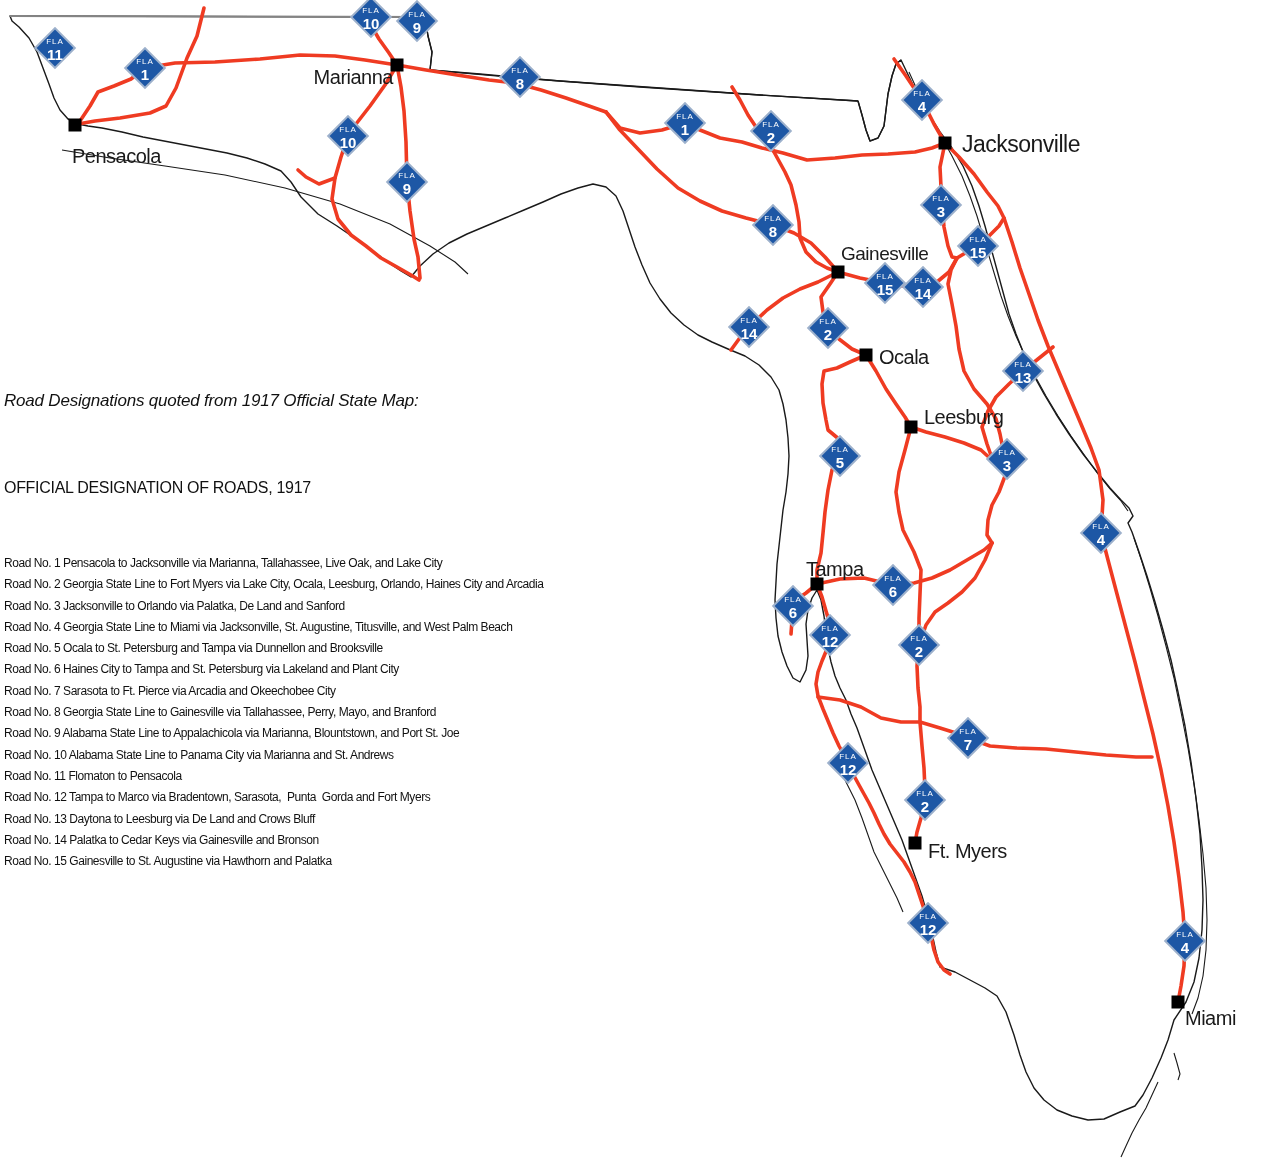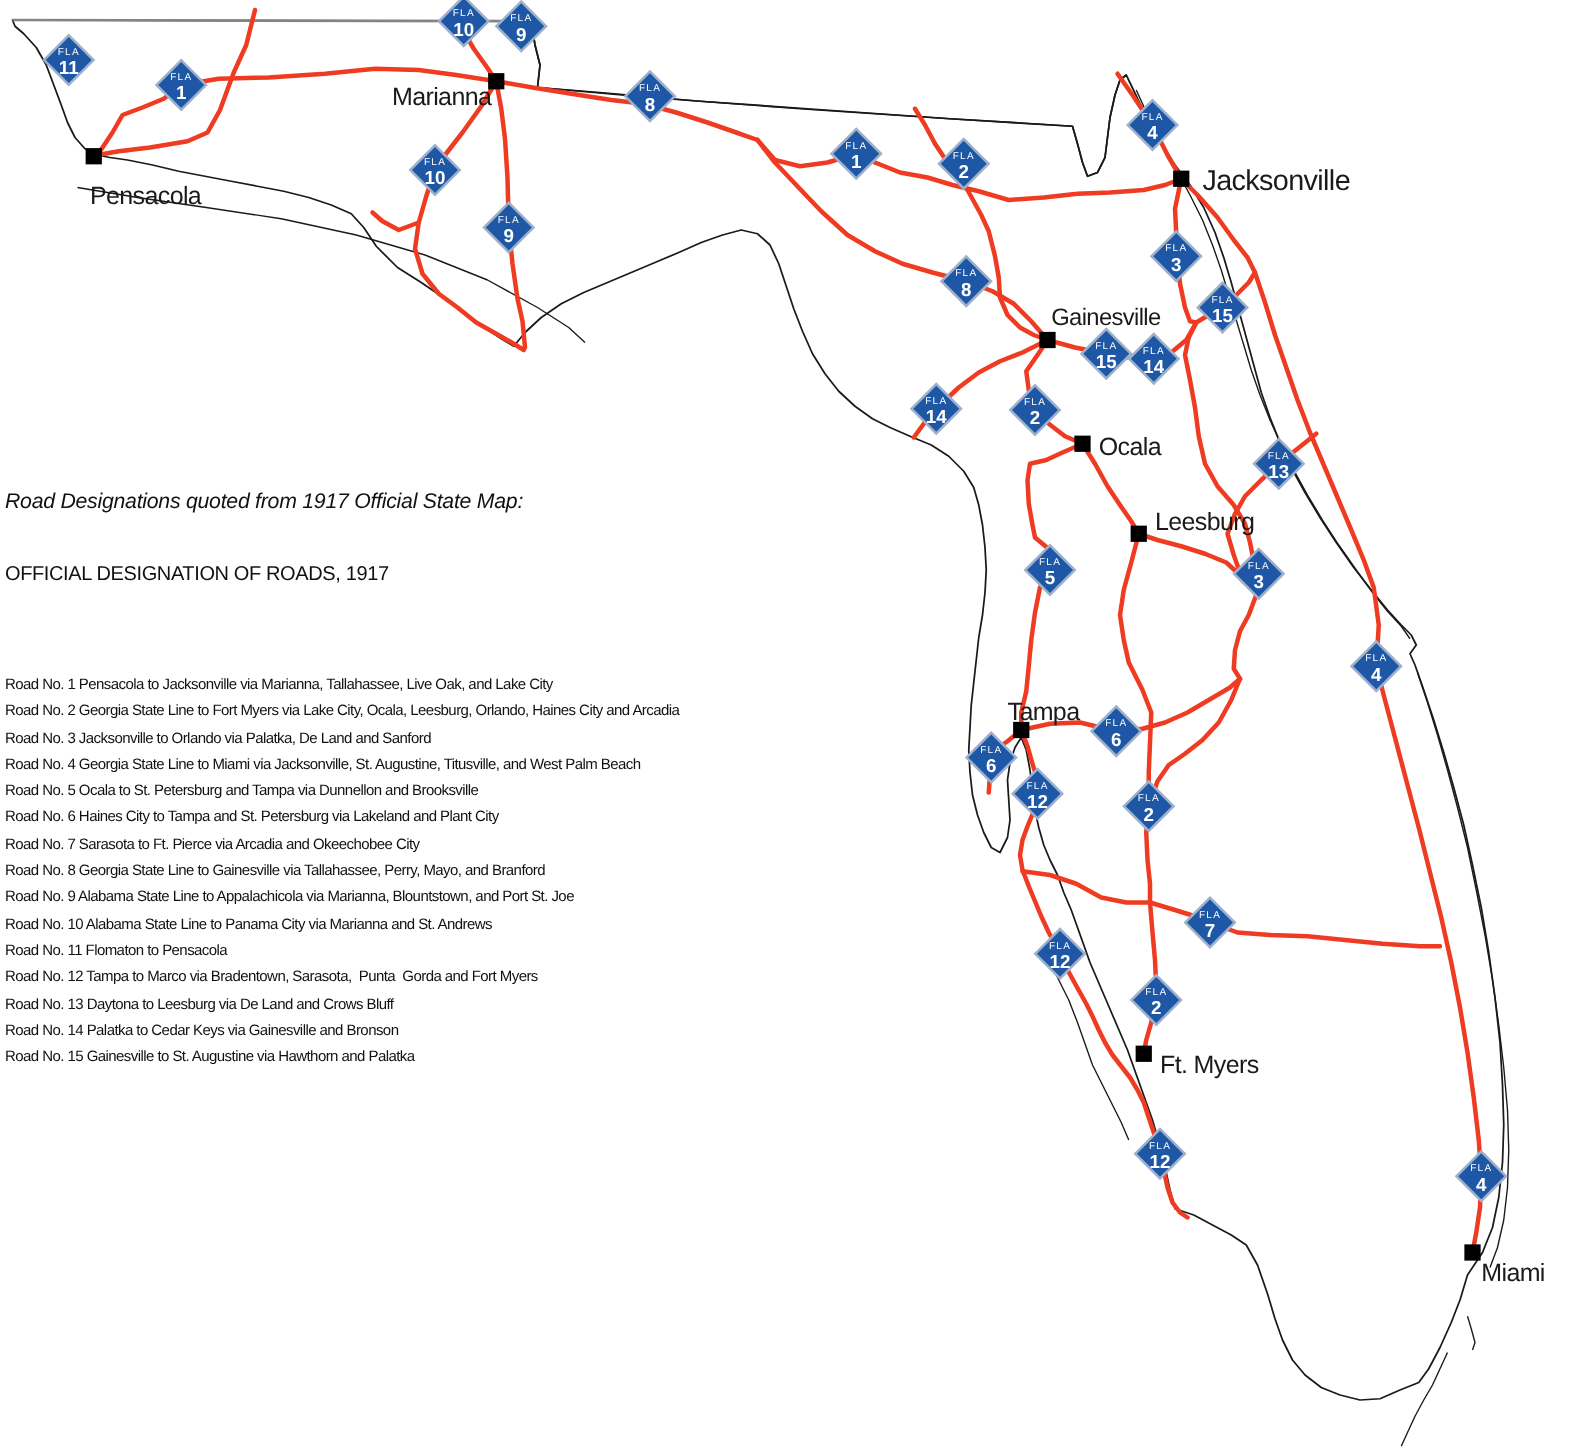--- a/index.html
+++ b/index.html
@@ -1,21 +1,21 @@
 <!DOCTYPE html>
 <html><head>
 <meta charset="utf-8">
 <style>
   html,body{margin:0;padding:0;background:#ffffff;}
   .page{position:relative;width:1272px;height:1159px;background:#ffffff;overflow:hidden;
         font-family:"Liberation Sans",sans-serif;}
   #map-svg{position:absolute;left:0;top:0;}
   .legend{position:absolute;left:4px;top:355px;color:#111;white-space:pre;}
-  .legend .intro{font-size:17px;font-style:italic;margin-bottom:4px;letter-spacing:-0.2px;}
-  .legend .heading{font-size:16px;margin-bottom:32px;letter-spacing:-0.3px;}
+  .legend .intro{font-size:17px;font-style:italic;margin-bottom:32px;letter-spacing:-0.2px;}
+  .legend .heading{font-size:16px;margin-bottom:20px;letter-spacing:-0.3px;}
   .legend .roadline{font-size:12px;line-height:21.3px;letter-spacing:-0.45px;}
   svg text{font-family:"Liberation Sans",sans-serif;}
   .city-label{fill:#1a1a1a;letter-spacing:-0.5px;}
   .marker-fla{fill:#fff;font-size:8px;letter-spacing:1px;}
   .marker-num{fill:#fff;font-size:15px;font-weight:bold;}
 </style>
 </head>
 <body>
 
 <div class="page">

